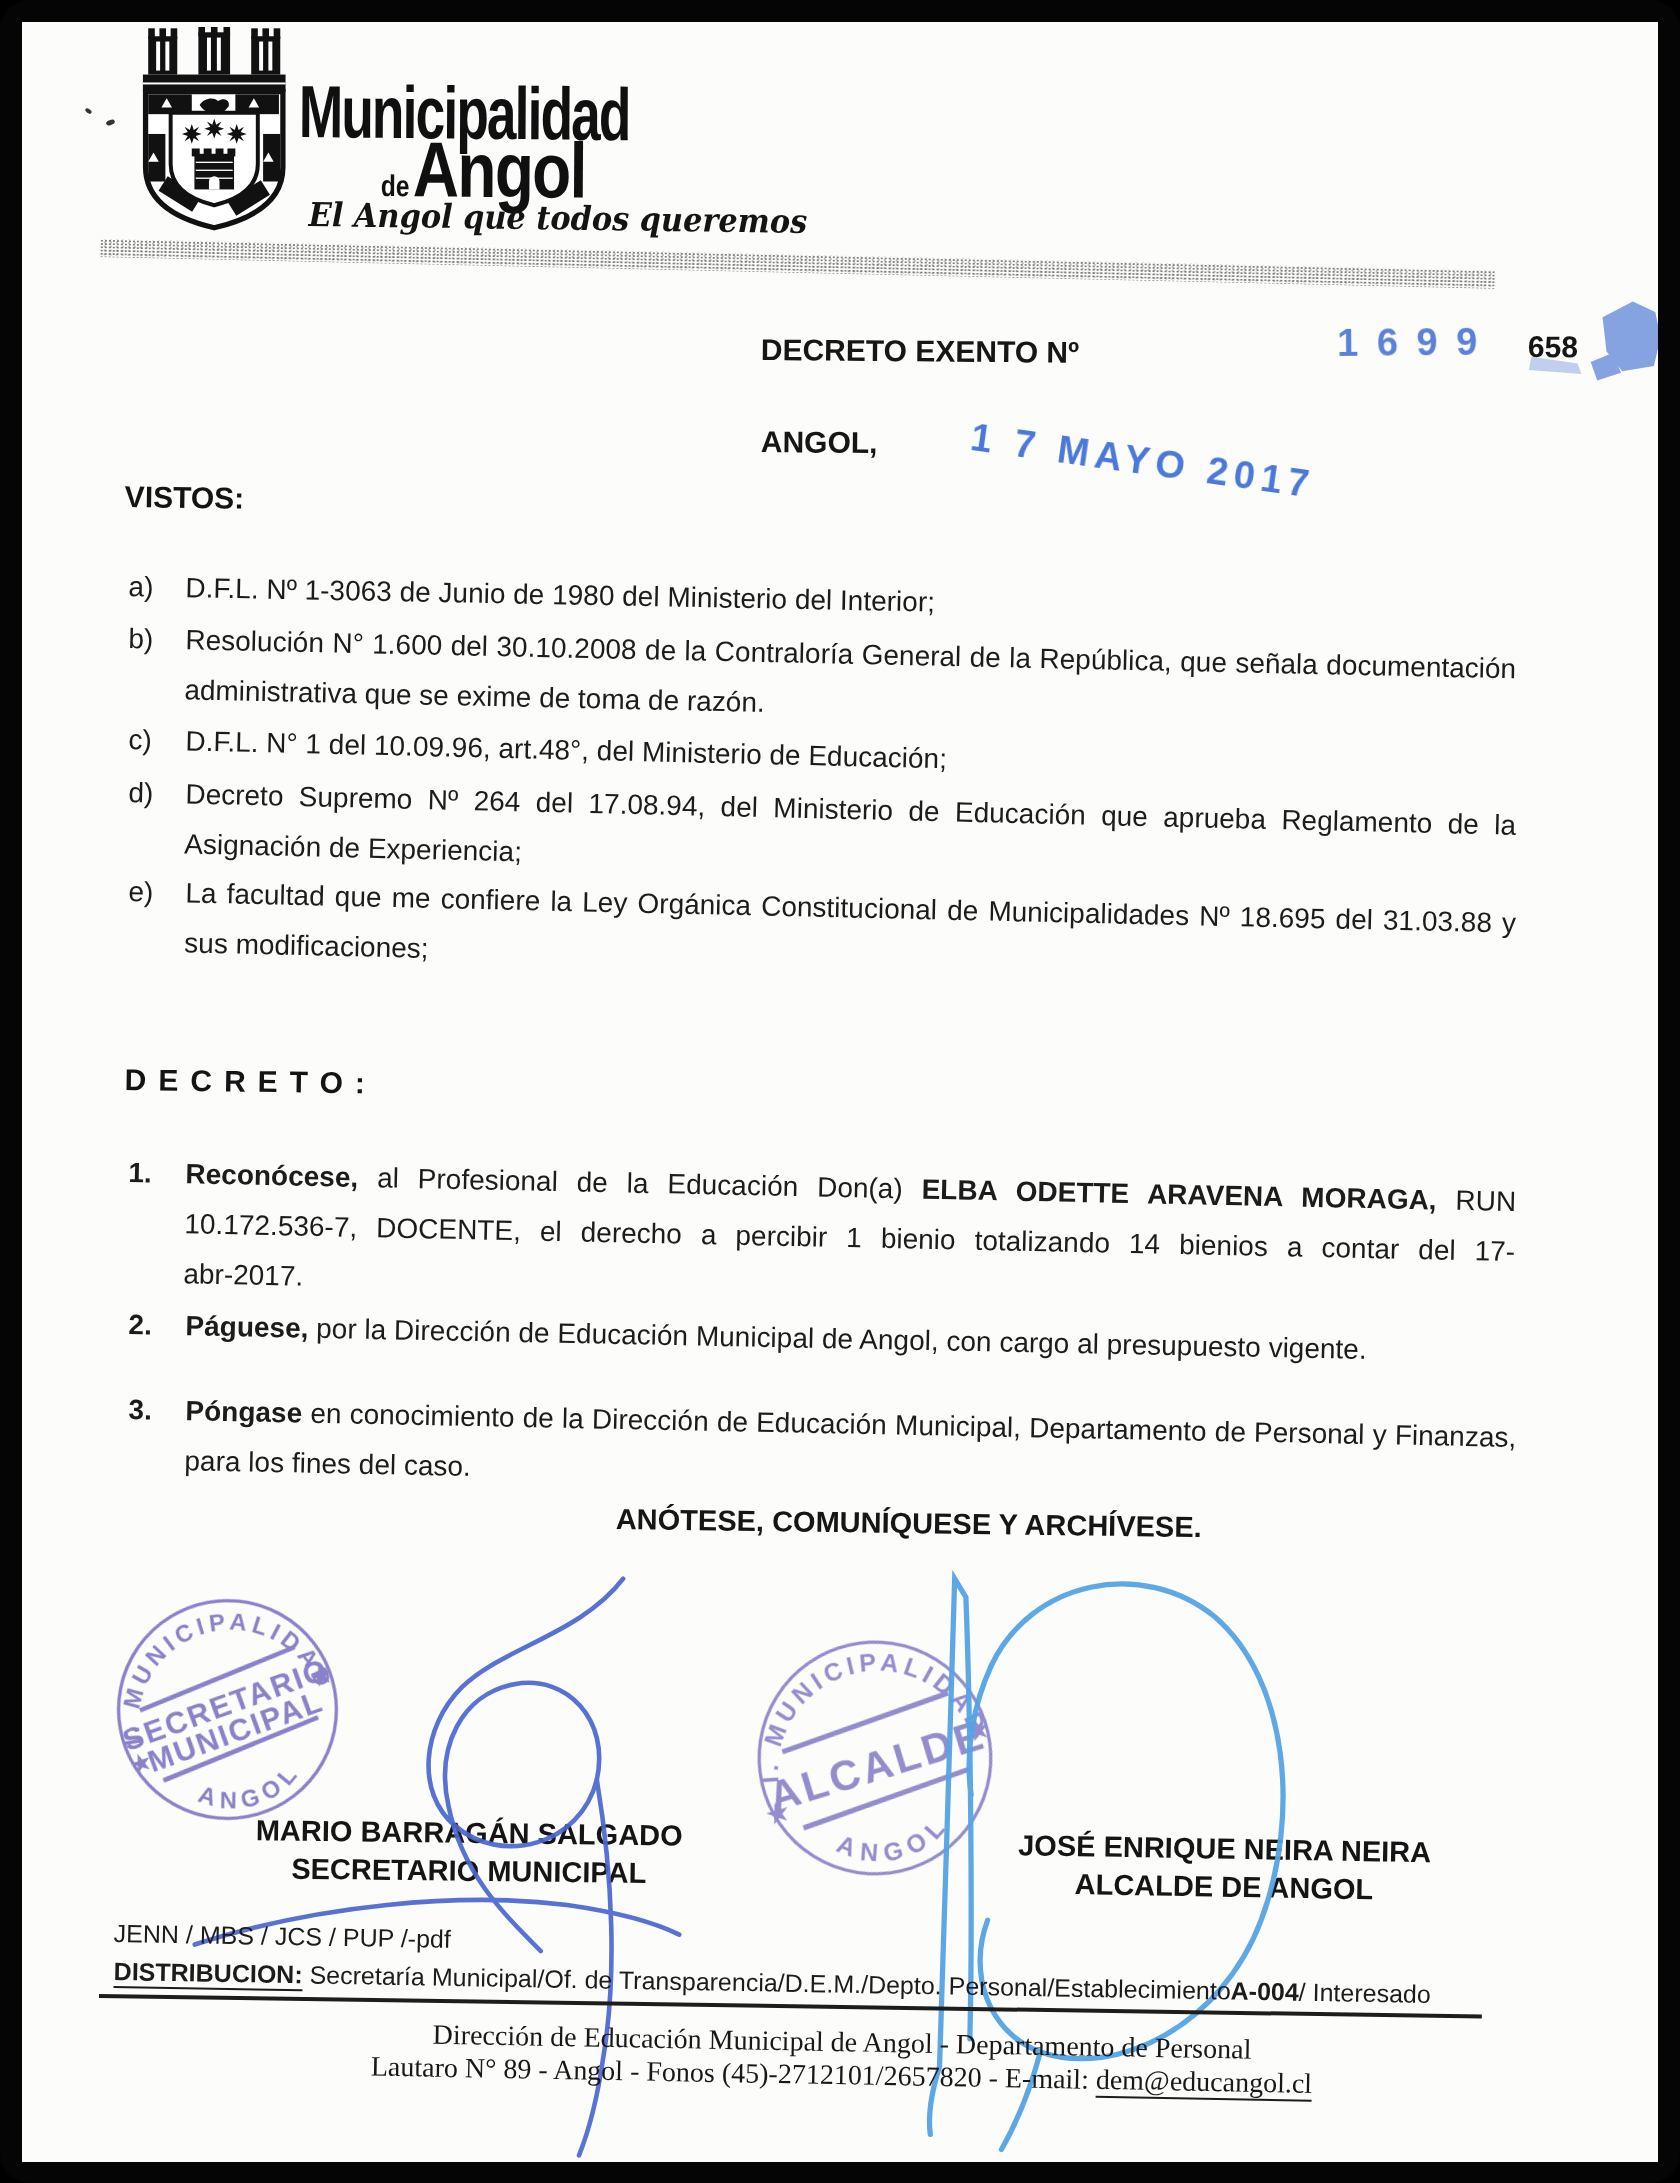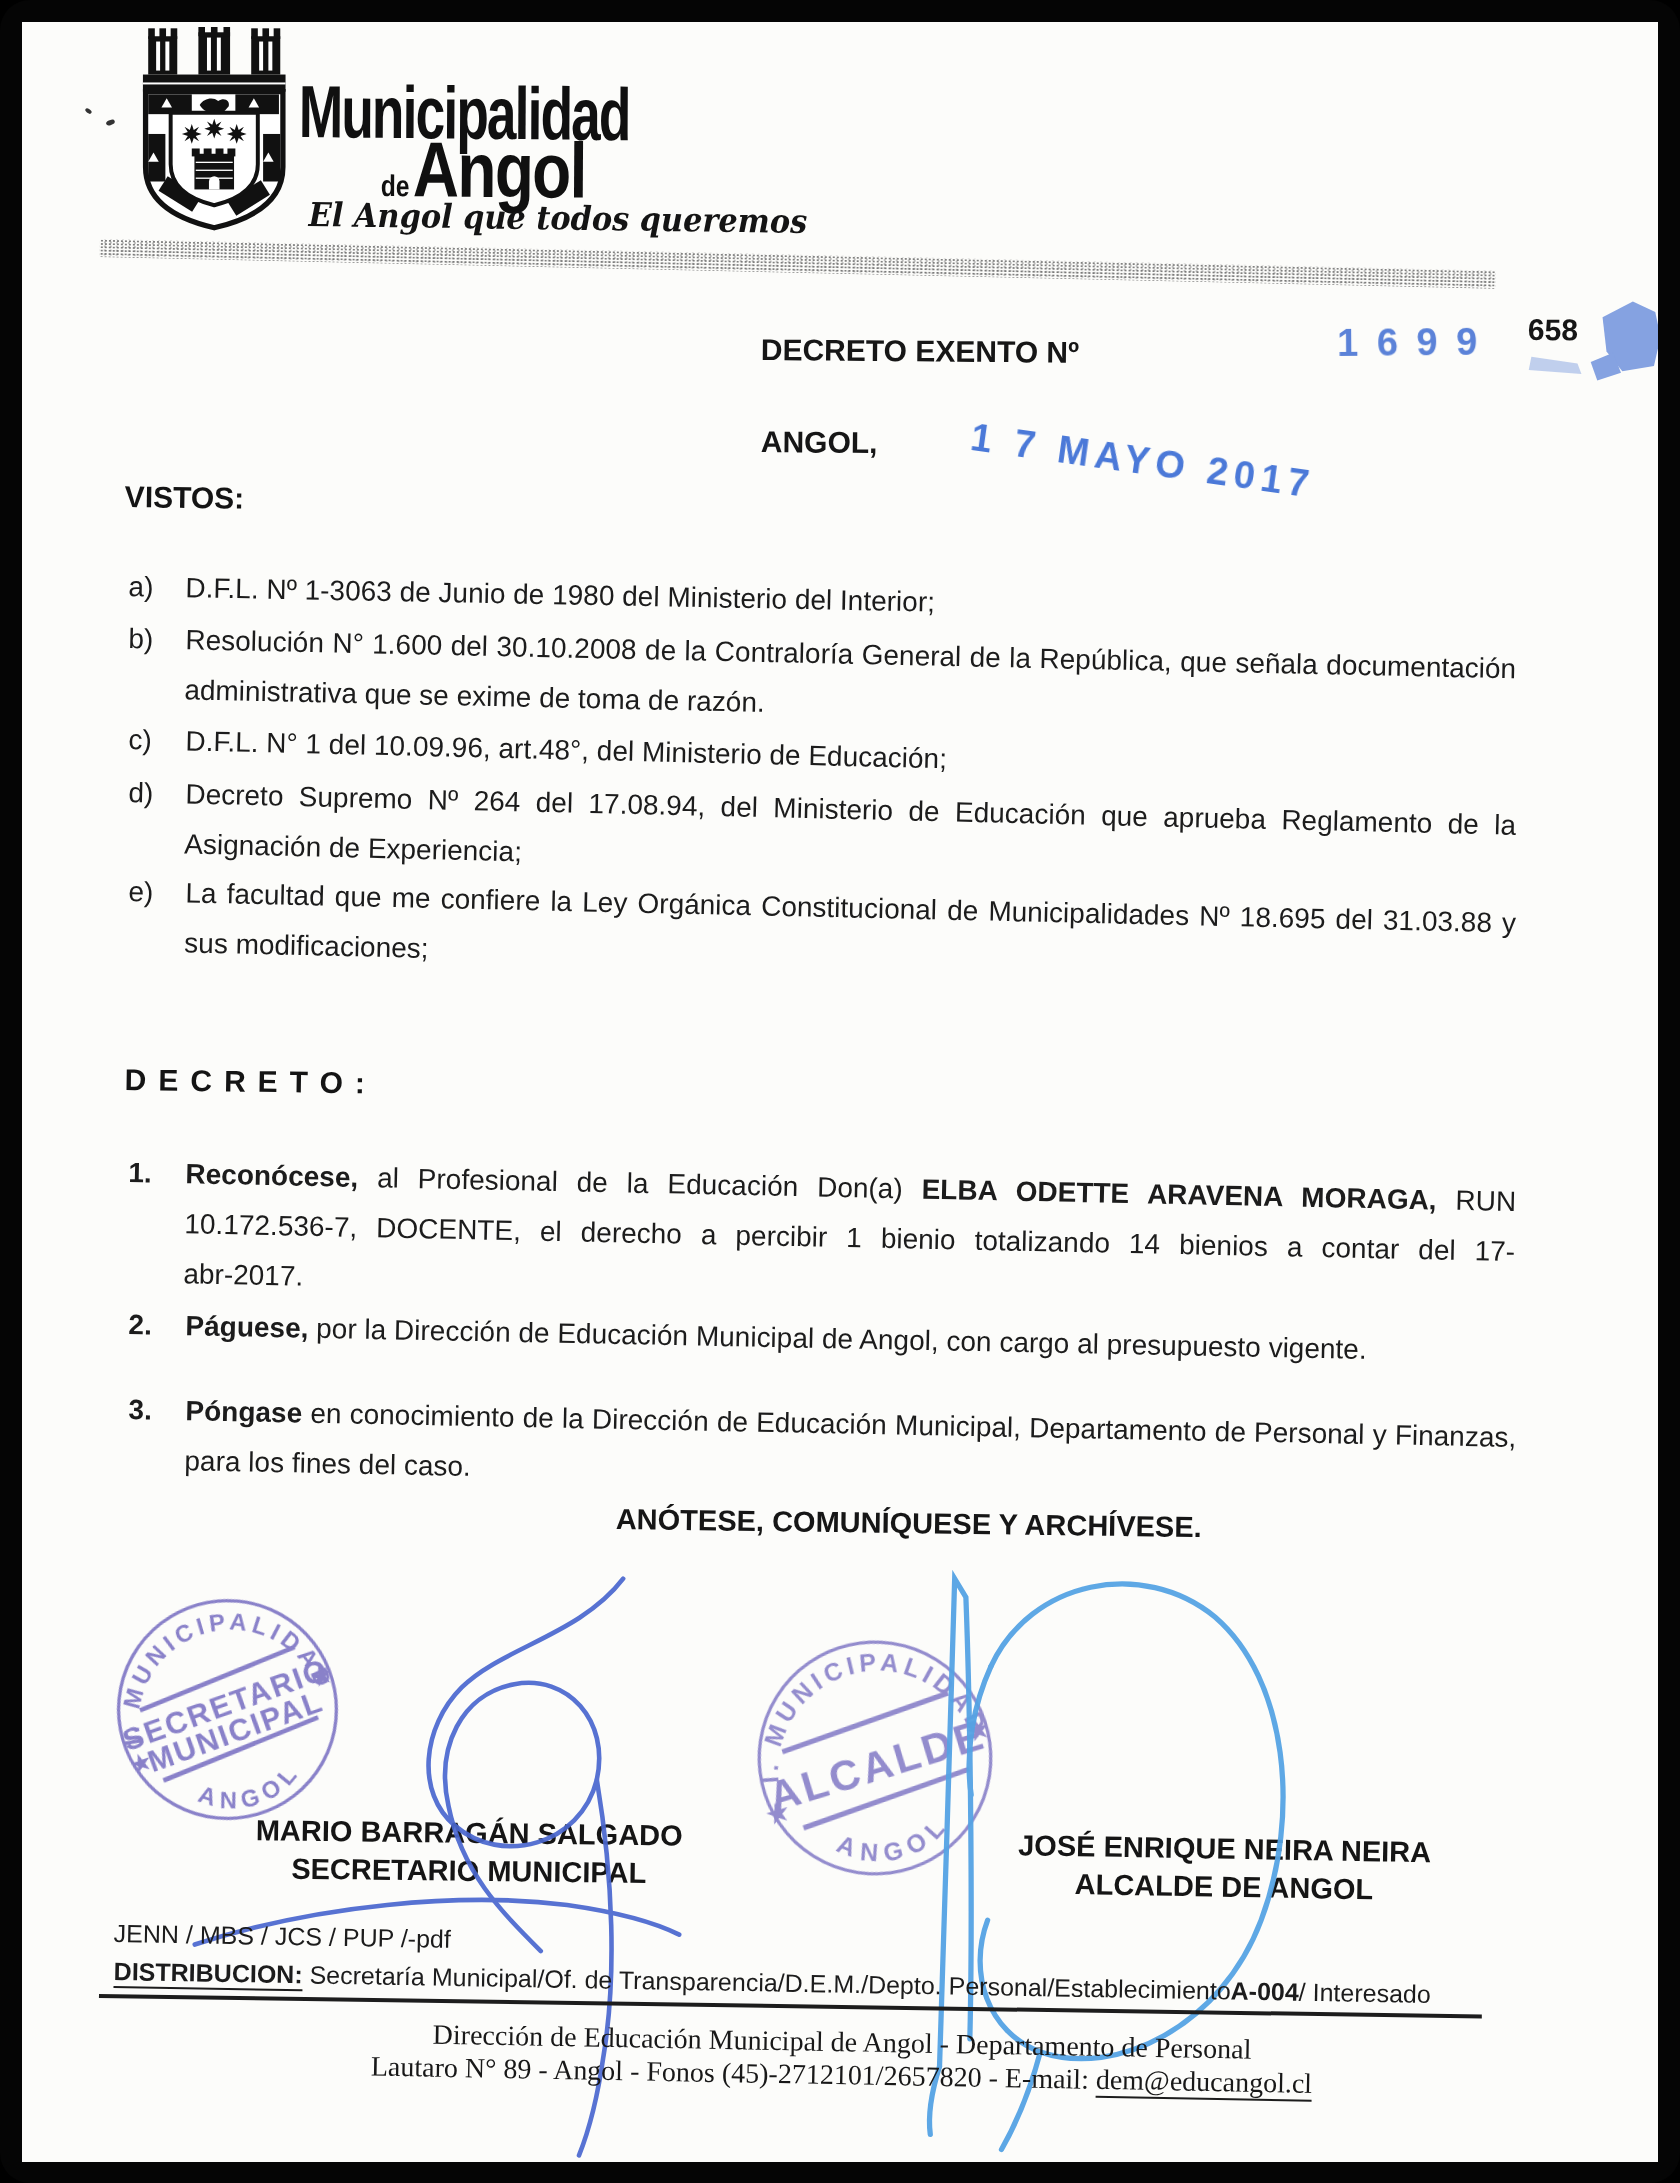--- a/index.html
+++ b/index.html
@@ -136,21 +136,21 @@
     <span class="orgde">de</span>
     <span class="organgol">Angol</span>
   </div>
   <div class="slogan">El Angol que todos queremos</div>
   <div class="divband"></div>
   <div class="speck" style="left:63px;top:87px;width:6.6px;height:4px;transform:rotate(35deg);"></div>
   <div class="speck" style="left:84px;top:98px;width:9.2px;height:5.3px;transform:rotate(-20deg);"></div>
 
   <div class="abs h-bold tilt05" style="left:739px;top:311px;">DECRETO EXENTO Nº</div>
   <div class="abs stampnum" style="left:1315px;top:300px;">1699</div>
-  <div class="abs h-bold tilt05" style="left:1506px;top:291px;">658</div>
+  <div class="abs h-bold tilt05" style="left:1506px;top:308px;">658</div>
 
   <div class="abs h-bold tilt05" style="left:739px;top:403px;">ANGOL,</div>
   <div class="abs datestamp" style="left:952px;top:394px;">1 7 MAYO 2017</div>
 
   <div class="abs heading tilt08" style="left:103px;top:458px;">VISTOS:</div>
 
   <div class="item" style="top:540px;transform:rotate(1.1deg);">
     <span class="ilabel">a)</span>
     <div class="itext">D.F.L. Nº 1-3063 de Junio de 1980 del Ministerio del Interior;</div>
   </div>

